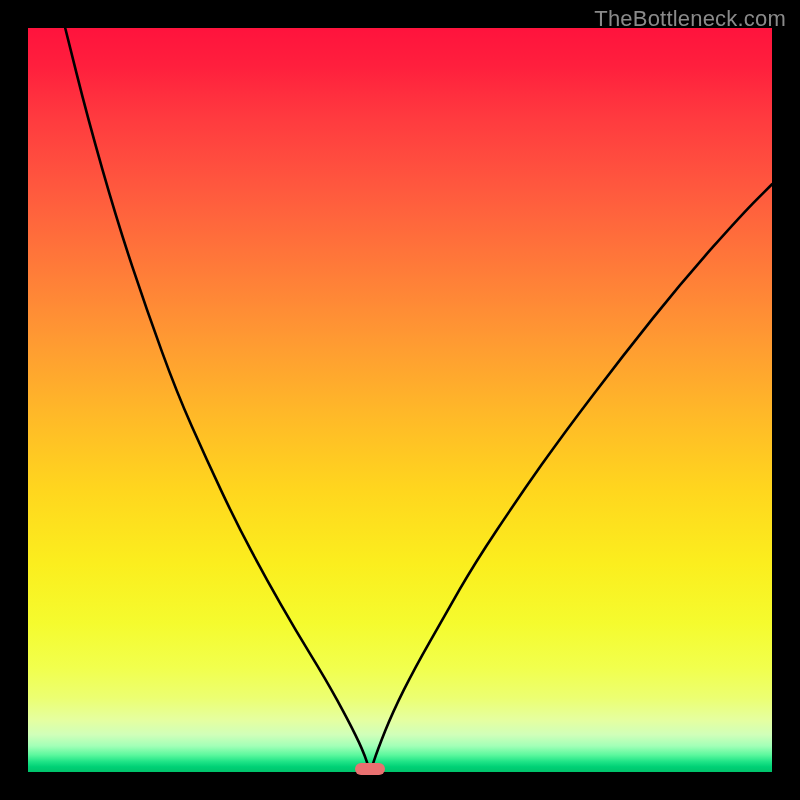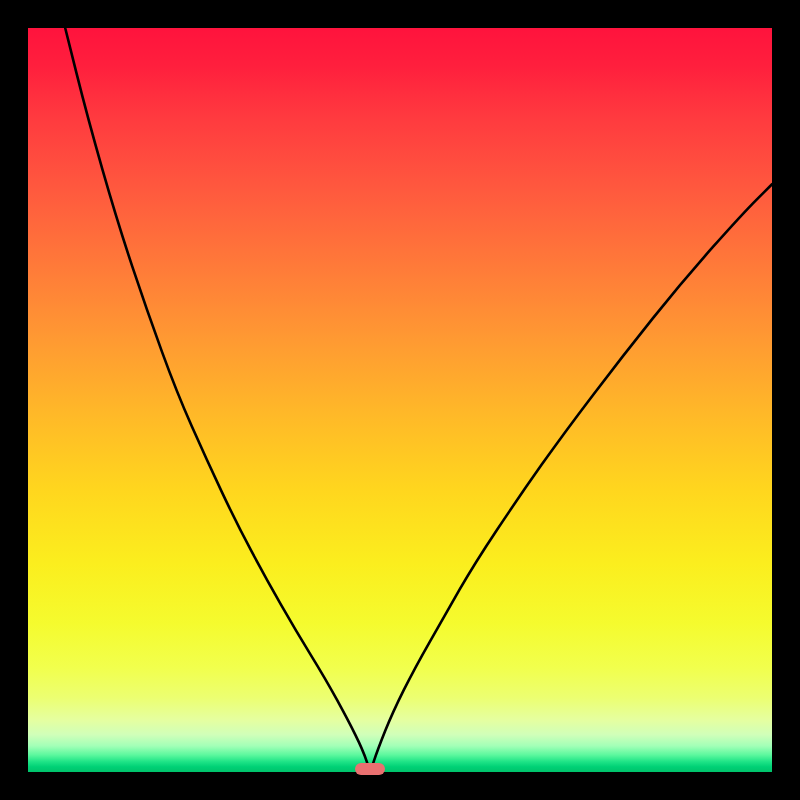--- a/index.html
+++ b/index.html
@@ -71,20 +71,21 @@
     height: 12px;
     border-radius: 6px;
     background: #e97070;
     transform: translate(-50%, -50%);
   }
 </style>
 </head>
 <body>
 
 <div class="frame">
+  <div class="watermark">TheBottleneck.com</div>
 
   <div class="plot-area">
     <svg class="curve" viewBox="0 0 744 744" preserveAspectRatio="none">
       <path id="left-path" fill="none" stroke="#000" stroke-width="2.6" stroke-linecap="round" stroke-linejoin="round" d="M 37.2 0 Q 37.2 0 48.36 44.639999999999986 Q 59.52 89.27999999999997 74.4 141.36 Q 89.28 193.44000000000005 104.16 238.08000000000004 Q 119.04 282.72 133.92000000000002 323.64 Q 148.8 364.56 163.68 398.04 Q 178.56 431.52000000000004 193.44 463.14 Q 208.32000000000002 494.76 223.20000000000002 522.66 Q 238.08 550.56 252.95999999999998 576.5999999999999 Q 267.84 602.64 282.72 626.8199999999999 Q 297.6 651 308.76 671.46 Q 319.92 691.92 327.36 706.8 Q 334.8 721.68 338.52 732.8399999999999 T 342.24 744"></path>
       <path id="right-path" fill="none" stroke="#000" stroke-width="2.6" stroke-linecap="round" stroke-linejoin="round" d="M 342.24 744 Q 342.24 744 345.96000000000004 732.8399999999999 Q 349.68 721.68 357.12 703.0799999999999 Q 364.56 684.48 375.72 662.1600000000001 Q 386.88 639.84 401.76 613.8 Q 416.64000000000004 587.76 431.52 561.72 Q 446.4 535.68 468.72 502.2 Q 491.04 468.72 513.36 437.1 Q 535.68 405.47999999999996 565.44 366.41999999999996 Q 595.2 327.35999999999996 624.96 290.15999999999997 Q 654.72 252.95999999999998 684.48 219.48 Q 714.24 186 729.12 171.12 T 744 156.24"></path>
     </svg>
 
     <div id="min-marker" class="minimum-marker" style="left: 342.24px; top: 741px;"></div>
   </div>
 </div>

